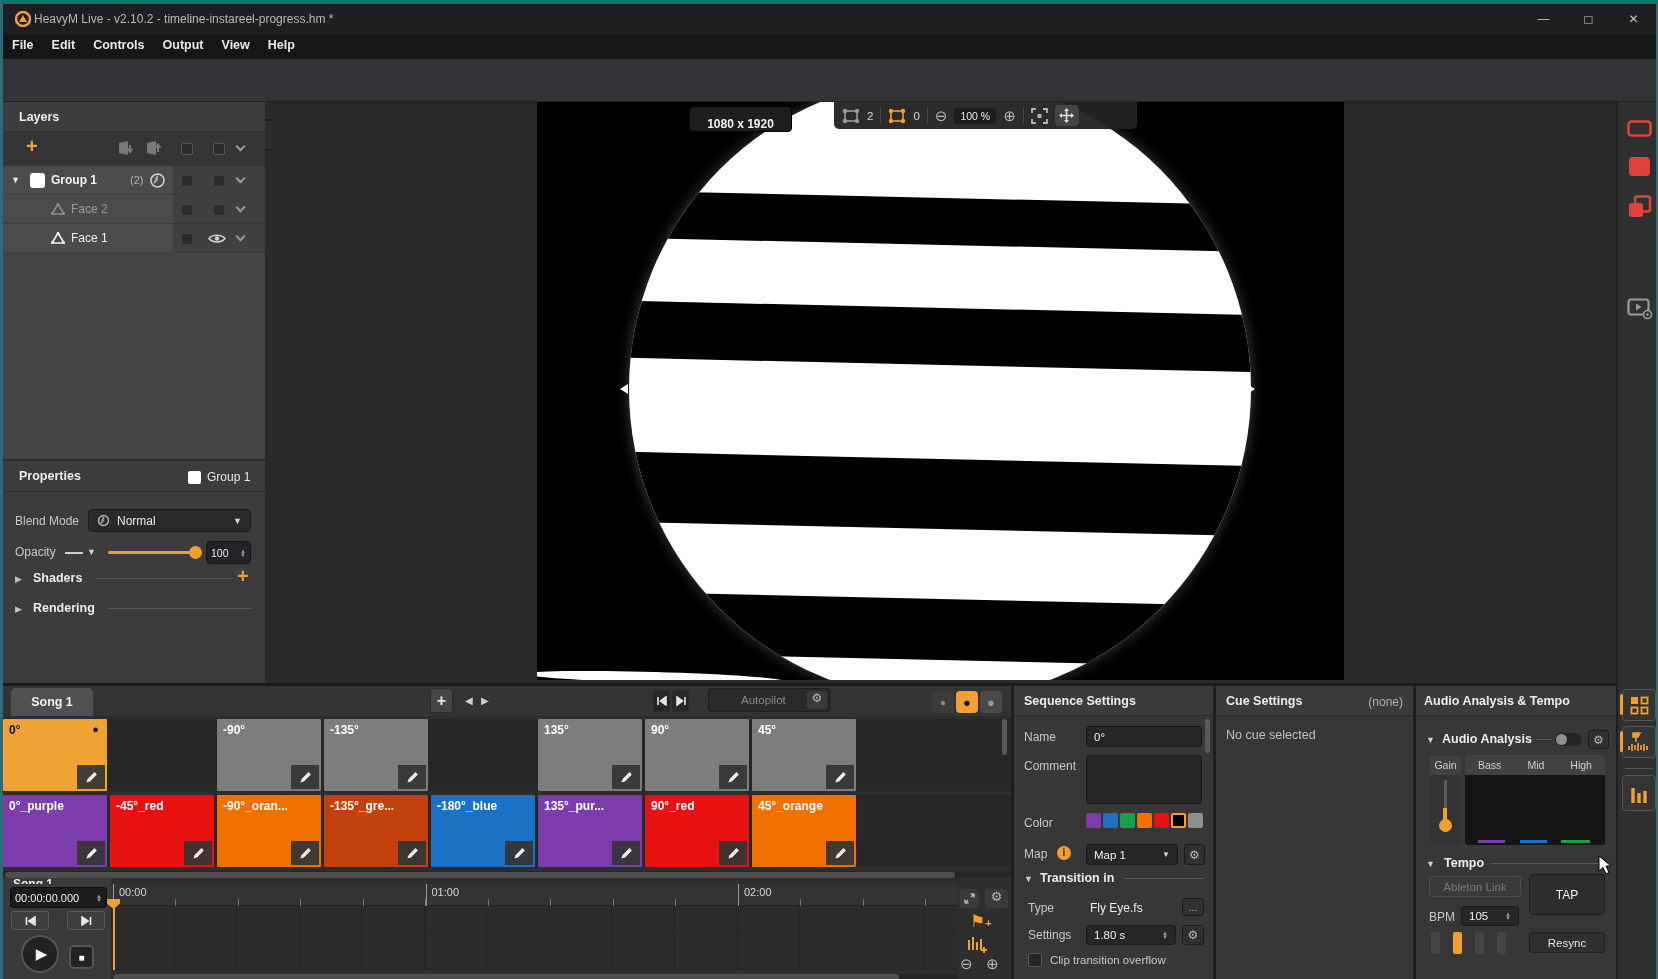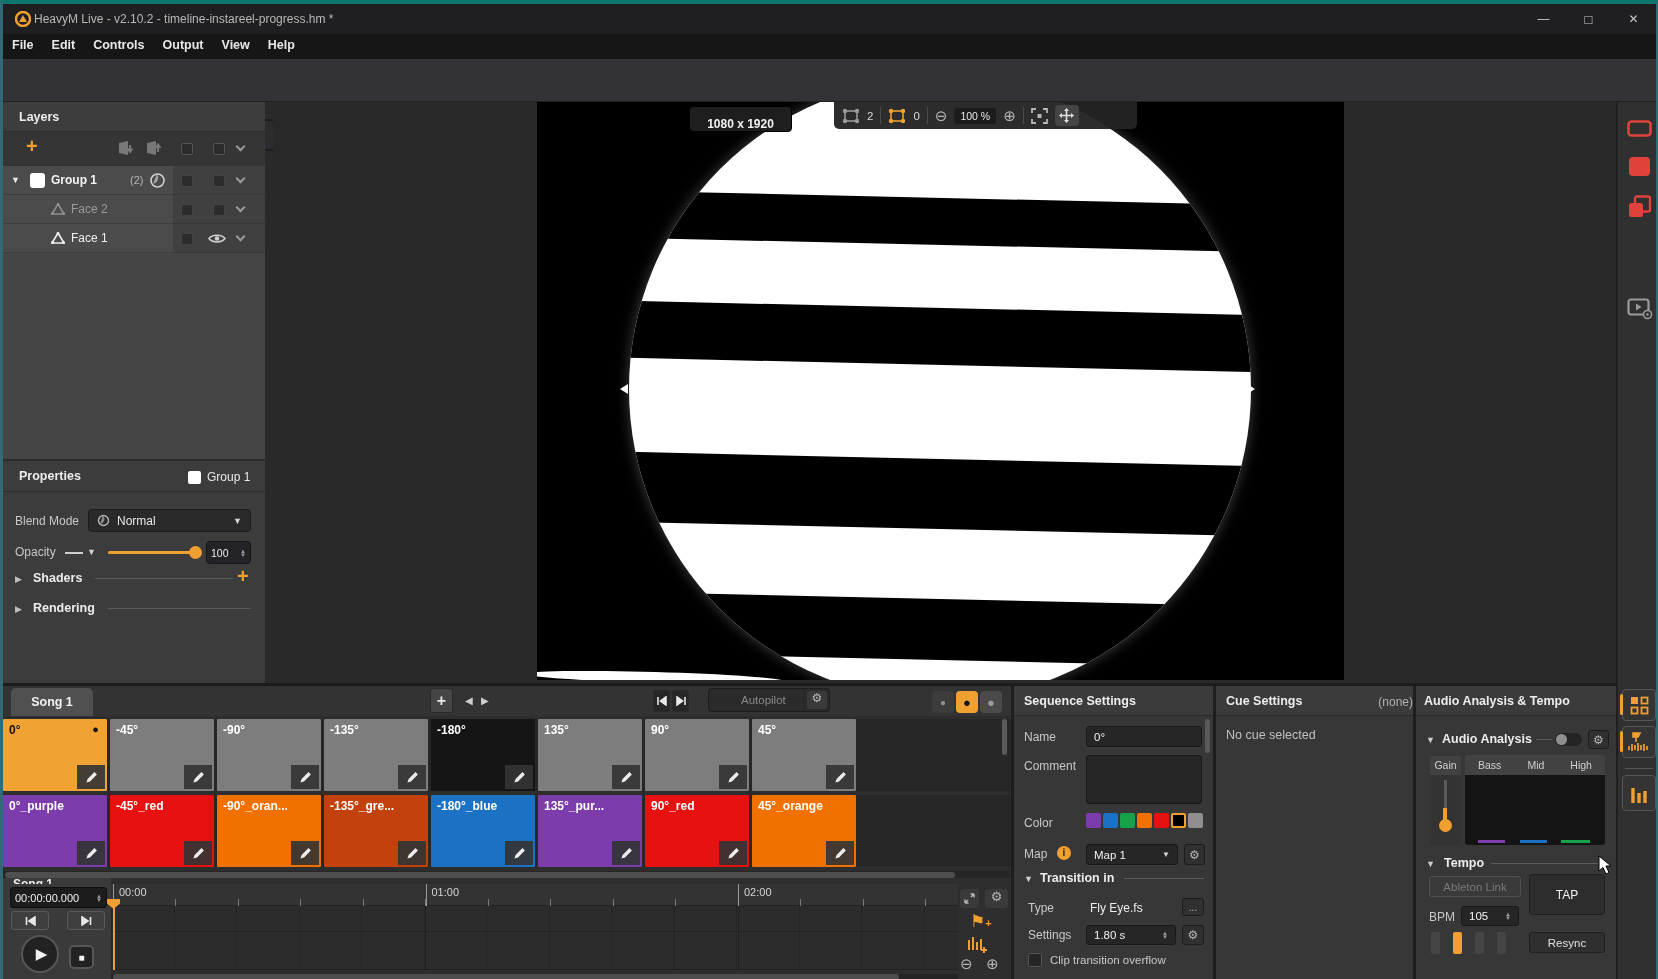--- a/index.html
+++ b/index.html
@@ -445,46 +445,30 @@
       <div class="abs" id="tiles-row1" style="left:0;top:33px;width:1008px;height:72px;background:#272727">
           <div class="tile" style="left: 0px; top: 0px; background: rgb(240, 162, 50);">
             <span class="lbl" style="color: rgb(20, 20, 20);">0°</span>
             <span style="position: absolute; right: 8px; top: 4px; color: rgb(20, 20, 20); font-size: 11px;">●</span>
             <div class="pencil">
               <svg width="13" height="13" viewBox="0 0 14 14">
                 <path d="M1.5 12.5 L2.8 8.6 L10.2 1.2 L12.8 3.8 L5.4 11.2 Z" fill="#ececec"></path>
               </svg>
             </div>
           </div>
-          <div class="tile" style="left: 107px; top: 0px; background: rgb(125, 125, 125);">
-            <span class="lbl">-45°</span>
-            <div class="pencil">
-              <svg width="13" height="13" viewBox="0 0 14 14">
-                <path d="M1.5 12.5 L2.8 8.6 L10.2 1.2 L12.8 3.8 L5.4 11.2 Z" fill="#ececec"></path>
-              </svg>
-            </div>
-          </div>
           <div class="tile" style="left: 214px; top: 0px; background: rgb(125, 125, 125); padding-left: 42px;">
             <span class="lbl">-90°</span>
             <div class="pencil">
               <svg width="13" height="13" viewBox="0 0 14 14">
                 <path d="M1.5 12.5 L2.8 8.6 L10.2 1.2 L12.8 3.8 L5.4 11.2 Z" fill="#ececec"></path>
               </svg>
             </div>
           </div>
           <div class="tile" style="left: 321px; top: 0px; background: rgb(125, 125, 125);">
             <span class="lbl">-135°</span>
-            <div class="pencil">
-              <svg width="13" height="13" viewBox="0 0 14 14">
-                <path d="M1.5 12.5 L2.8 8.6 L10.2 1.2 L12.8 3.8 L5.4 11.2 Z" fill="#ececec"></path>
-              </svg>
-            </div>
-          </div>
-          <div class="tile" style="left: 428px; top: 0px; background: rgb(21, 21, 21);">
-            <span class="lbl">-180°</span>
             <div class="pencil">
               <svg width="13" height="13" viewBox="0 0 14 14">
                 <path d="M1.5 12.5 L2.8 8.6 L10.2 1.2 L12.8 3.8 L5.4 11.2 Z" fill="#ececec"></path>
               </svg>
             </div>
           </div>
           <div class="tile" style="left: 535px; top: 0px; background: rgb(125, 125, 125);">
             <span class="lbl">135°</span>
             <div class="pencil">
               <svg width="13" height="13" viewBox="0 0 14 14">
@@ -690,21 +674,21 @@
       <span class="abs" style="left:36px;top:268px;color:#c8c8c8;font-size:11.5px">Clip transition overflow</span>
 
       <div class="scroll-thumb" style="left:191px;top:33px;height:34px"></div>
     </div>
 
     <div class="vdiv" style="left:1210px"></div>
 
     <div class="abs" style="left:1213px;top:0;width:197px;height:296px;background:#373737">
       <div class="panel-header" style="left:0;width:197px">
         <span class="abs ph-title" style="left:10px;top:8px">Cue Settings</span>
-        <span class="abs" style="right:0;top:9px;color:#b0b0b0;font-size:12px">(none)</span>
+        <span class="abs" style="right:10px;top:9px;color:#b0b0b0;font-size:12px">(none)</span>
       </div>
       <span class="abs" style="left:10px;top:42px;color:#c0c0c0;font-size:12.5px">No cue selected</span>
     </div>
 
     <div class="vdiv" style="left:1410px"></div>
 
     <div class="abs" style="left:1413px;top:0;width:200px;height:296px;background:#373737">
       <div class="panel-header" style="left:0;width:200px">
           <span class="abs ph-title" style="left:8px;top:8px">Audio Analysis &amp; Tempo</span>
         </div>

